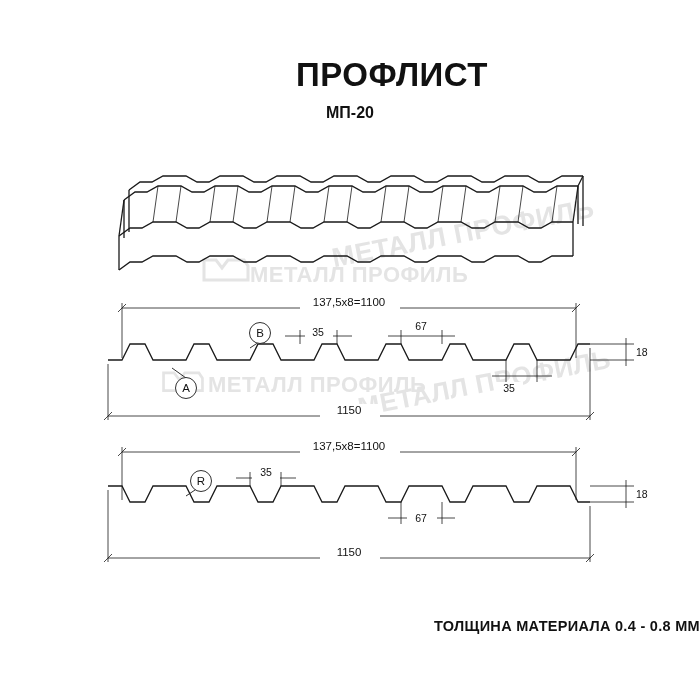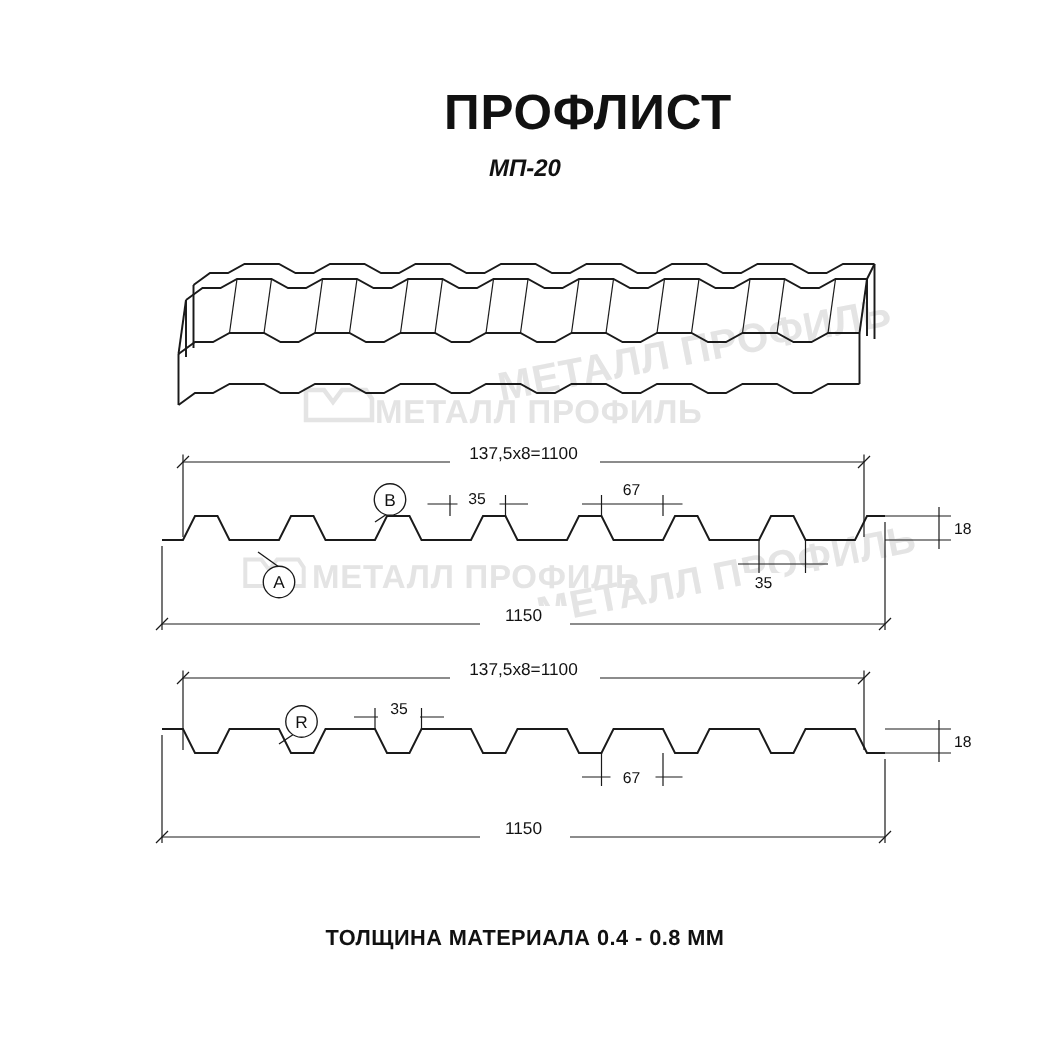--- a/index.html
+++ b/index.html
@@ -35,28 +35,27 @@
   }
   .subtitle {
     position: absolute;
     top: 104px;
     left: 0;
     width: 700px;
     text-align: center;
     font-size: 16px;
     font-weight: bold;
     color: #111;
-    font-style: italic;
   }
   .footer {
     position: absolute;
     top: 618px;
     left: 0;
     width: 700px;
-    text-align: center;
+    text-align: right;
     font-size: 14.5px;
     font-weight: bold;
     letter-spacing: 0.3px;
     color: #111;
   }
   svg { display: block; }
   .ln     { stroke: #1a1a1a; fill: none; stroke-width: 1.3; stroke-linejoin: miter; stroke-linecap: butt; }
   .ln-thin{ stroke: #1a1a1a; fill: none; stroke-width: 0.8; }
   .dim    { stroke: #1a1a1a; fill: none; stroke-width: 0.8; }
   .lead   { stroke: #1a1a1a; fill: none; stroke-width: 0.9; }

